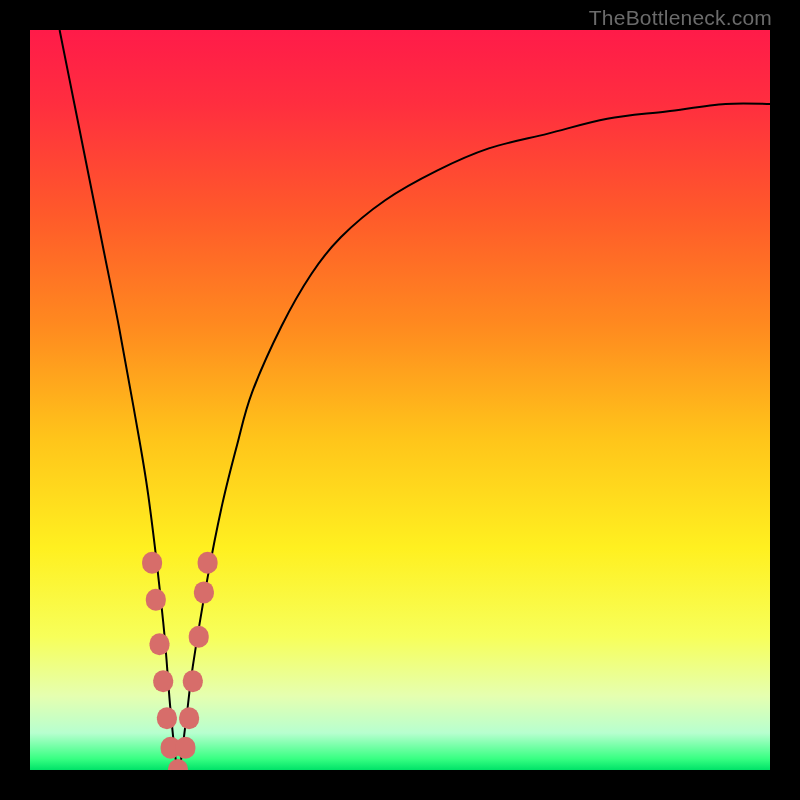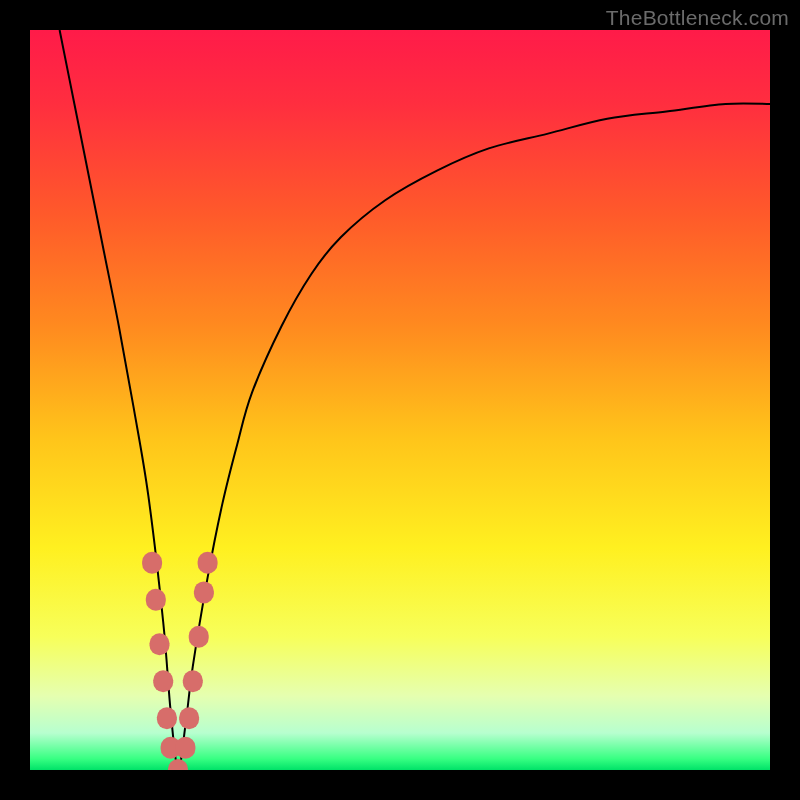--- a/index.html
+++ b/index.html
@@ -28,21 +28,21 @@
   }
   .gradient {
     position: absolute;
     top: 0; left: 0;
     width: 100%;
     height: 100%;
   }
   .watermark {
     position: absolute;
     top: 6px;
-    right: 11px;
+    right: 28px;
     color: #6b6b6b;
     font-size: 21px;
     font-weight: 500;
     letter-spacing: 0.2px;
     margin-left: 14px;
   }
   svg.curves {
     position: absolute;
     top: 0; left: 0;
     width: 100%;

